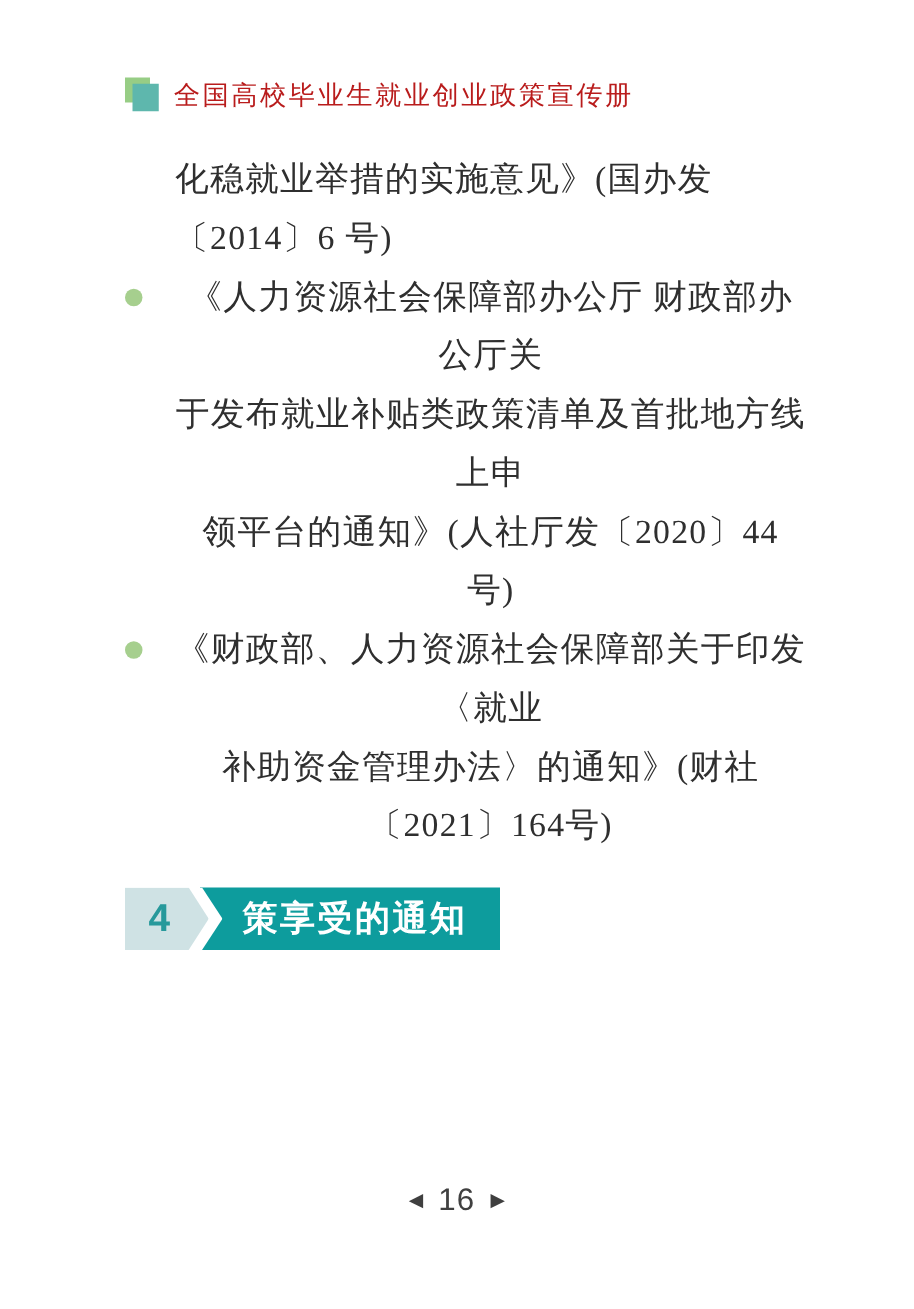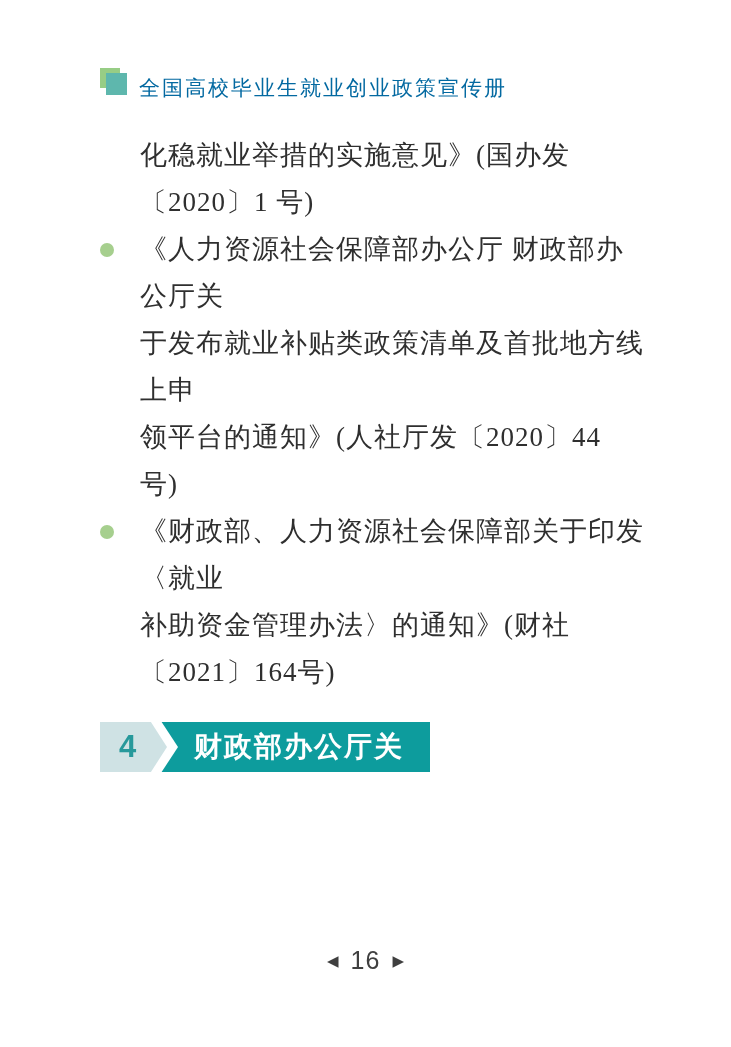--- a/index.html
+++ b/index.html
@@ -17,32 +17,32 @@
     padding:62px 72px 0 100px;
   }
 
   
   .header { display:flex; align-items:center; gap:11px; }
   .logo { position:relative; width:28px; height:28px; flex:0 0 auto; }
   .logo .sq-green { position:absolute; left:0; top:0; width:20px; height:20px; background:#8cc878; opacity:.9; }
   .logo .sq-teal  { position:absolute; left:6px; top:5px; width:21px; height:22px; background:#5eb7ad; }
   .header-title {
     font-size:21px; letter-spacing:2px;
-    color:#0369a1; font-weight:400;margin-top:12px;
+    color:#b91c1c; font-weight:400;
   }
 
   
   .doc-list { margin-top:30px; width:545px; }
   .cont-line {
     margin-left:40px;
     font-family:"Liberation Serif","DejaVu Serif",serif;
     font-size:27px; line-height:47px; letter-spacing:1px;
     white-space:pre-line;
   }
-  .doc-item { display:flex; align-items:flex-start; }
+  .doc-item { display:flex; align-items:flex-start;text-align:center; }
   .bullet {
     flex:0 0 14px; width:14px; height:14px; border-radius:50%;
     margin:17px 26px 0 0;
   }
   .bullet-green { background:#a6cf8e; }
   .doc-text {
     font-family:"Liberation Serif","DejaVu Serif",serif;
     font-size:27px; line-height:47px; letter-spacing:1px;
     white-space:pre-line;
   }
@@ -89,40 +89,40 @@
   <div class="header">
     <span class="logo">
       <span class="sq-green"></span>
       <span class="sq-teal"></span>
     </span>
     <span class="header-title">全国高校毕业生就业创业政策宣传册</span>
   </div>
 
   
   <div class="doc-list">
-    <div class="cont-line">化稳就业举措的实施意见》(国办发〔2020〕1 号)</div>
+    <div class="cont-line">化稳就业举措的实施意见》(国办发〔2014〕6 号)</div>
 
     <div class="doc-item">
       <span class="bullet bullet-green"></span>
       <span class="doc-text">《人力资源社会保障部办公厅 财政部办公厅关
 于发布就业补贴类政策清单及首批地方线上申
 领平台的通知》(人社厅发〔2020〕44 号)</span>
     </div>
     <div class="doc-item">
       <span class="bullet bullet-green"></span>
       <span class="doc-text">《财政部、人力资源社会保障部关于印发〈就业
 补助资金管理办法〉的通知》(财社〔2021〕164号)</span>
     </div>
   </div>
 
   
   <div class="section-badge">
     <span class="badge-gap"></span>
     <span class="badge-num">4</span>
-    <span class="badge-label">财政部办公厅关</span>
+    <span class="badge-label">策享受的通知</span>
   </div>
 
   
   
   
 
   
   
   
 

